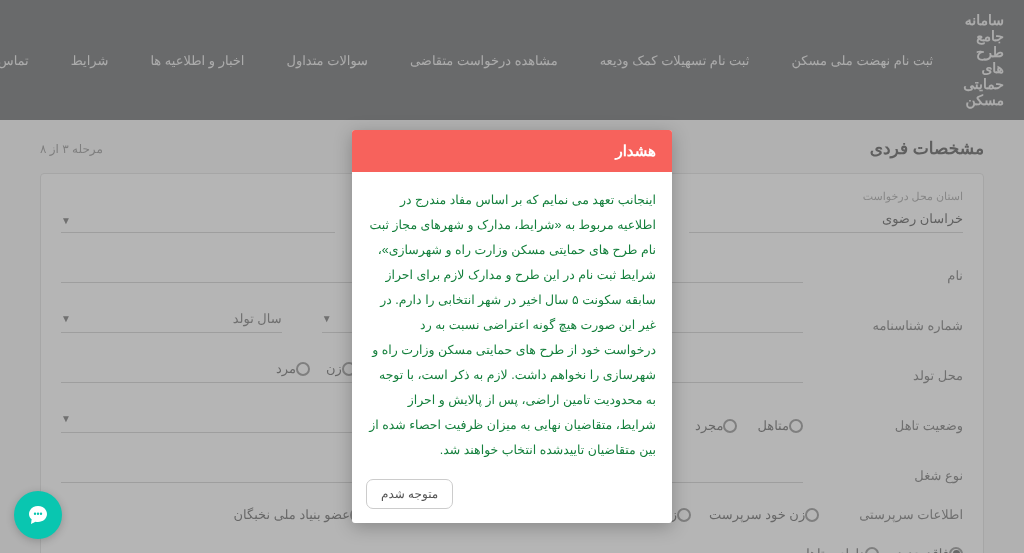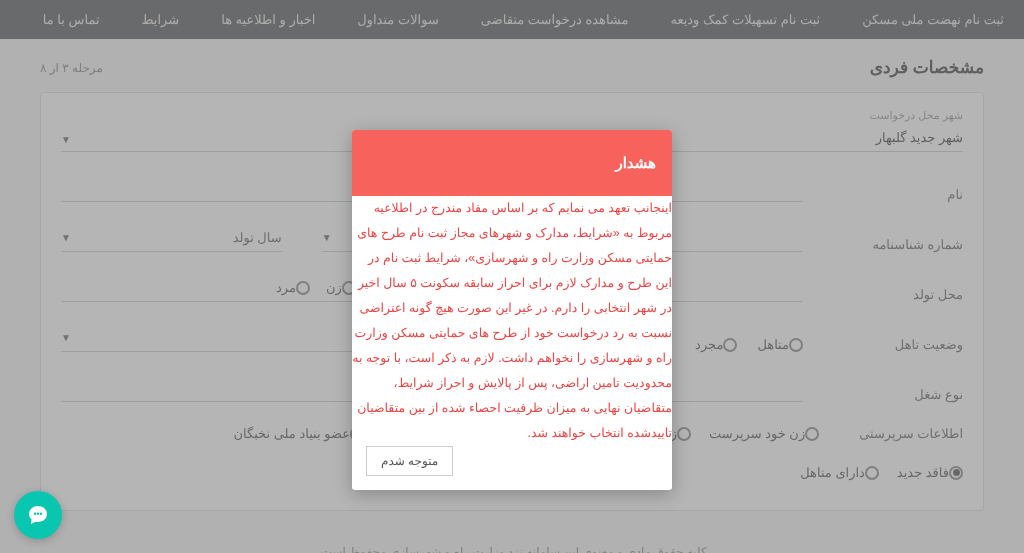--- a/index.html
+++ b/index.html
@@ -26,54 +26,61 @@
 .inline-label { font-size: 13px; color: #666; white-space: nowrap; }
 .radio-group { display: flex; gap: 18px; align-items: center; }
 .radio { display: flex; align-items: center; font-size: 13px; color: #555; cursor: pointer; }
 .radio-circle { width: 14px; height: 14px; border: 2px solid #888; border-radius: 50%; display: inline-flex; align-items: center; justify-content: center; }
 .radio-circle.checked::after { content: ""; width: 7px; height: 7px; background: #555; border-radius: 50%; }
 
 .footer { text-align: center; font-size: 12px; color: #888; padding: 16px 0; }
 
 .overlay { position: absolute; inset: 0; background: rgba(120,120,120,0.55); display: flex; align-items: flex-start; justify-content: center; padding-top: 130px; }
 .modal { width: 320px; background: #fff; border-radius: 3px; box-shadow: 0 4px 18px rgba(0,0,0,0.25); overflow: hidden; }
-.modal-header { background: #f7625c; color: #fff; padding: 24px 16px; font-size: 15px; font-weight: bold; }
-.modal-body { font-size: 12.5px; line-height: 2; color: #ef4444; text-align: right; }
+.modal-header { background: #f7625c; color: #fff; padding: 12px 16px; font-size: 15px; font-weight: bold; }
+.modal-body { padding: 16px; font-size: 12.5px; line-height: 2; color: #15803d; text-align: right; }
 .modal-footer { padding: 0 14px 14px; display: flex; justify-content: flex-end; }
-.modal-btn { border: 1px solid #ccc; background: #fff; padding: 7px 14px; font-size: 12px; color: #555; border-radius: 0; cursor: pointer; font-family: inherit; }
+.modal-btn { border: 1px solid #ccc; background: #fff; padding: 7px 14px; font-size: 12px; color: #555; border-radius: 7px; cursor: pointer; font-family: inherit; }
 
 .chat-fab { position: absolute; bottom: 14px; left: 14px; width: 48px; height: 48px; background: #09c6b0; border-radius: 50%; display: flex; align-items: center; justify-content: center; cursor: pointer; box-shadow: 0 2px 8px rgba(0,0,0,0.2); }
 .chat-fab svg { width: 24px; height: 24px; fill: #fff; }
 
 .wide { flex: 2; }
 .row-gap-sm { gap: 24px; }
 </style>
 </head>
 <body>
 
 <div class="navbar">
+  <span class="brand">سامانه جامع طرح های حمایتی مسکن</span>
   <span class="nav-item">ثبت نام نهضت ملی مسکن</span>
   <span class="nav-item">ثبت نام تسهیلات کمک ودیعه</span>
   <span class="nav-item">مشاهده درخواست متقاضی</span>
   <span class="nav-item">سوالات متداول</span>
   <span class="nav-item">اخبار و اطلاعیه ها</span>
   <span class="nav-item">شرایط</span>
   <span class="nav-item">تماس با ما</span>
 </div>
 
 <div class="content">
   <div class="header-row">
     <div class="page-title">مشخصات فردی</div>
     <div class="step-text">مرحله ۳ از ۸</div>
   </div>
 
   <div class="card">
 
     <div class="field-row">
       <div class="field">
+        <span class="field-label">استان محل درخواست</span>
+        <div class="field-value">
+          <span>خراسان رضوی</span>
+        </div>
+      </div>
+      <div class="field">
         <span class="field-label">شهر محل درخواست</span>
         <div class="field-value">
           <span>شهر جدید گلبهار</span>
           <span class="chev">▼</span>
         </div>
       </div>
       <div class="field">
         <div class="field-value">
           <span></span>
             <span class="chev">▼</span>

